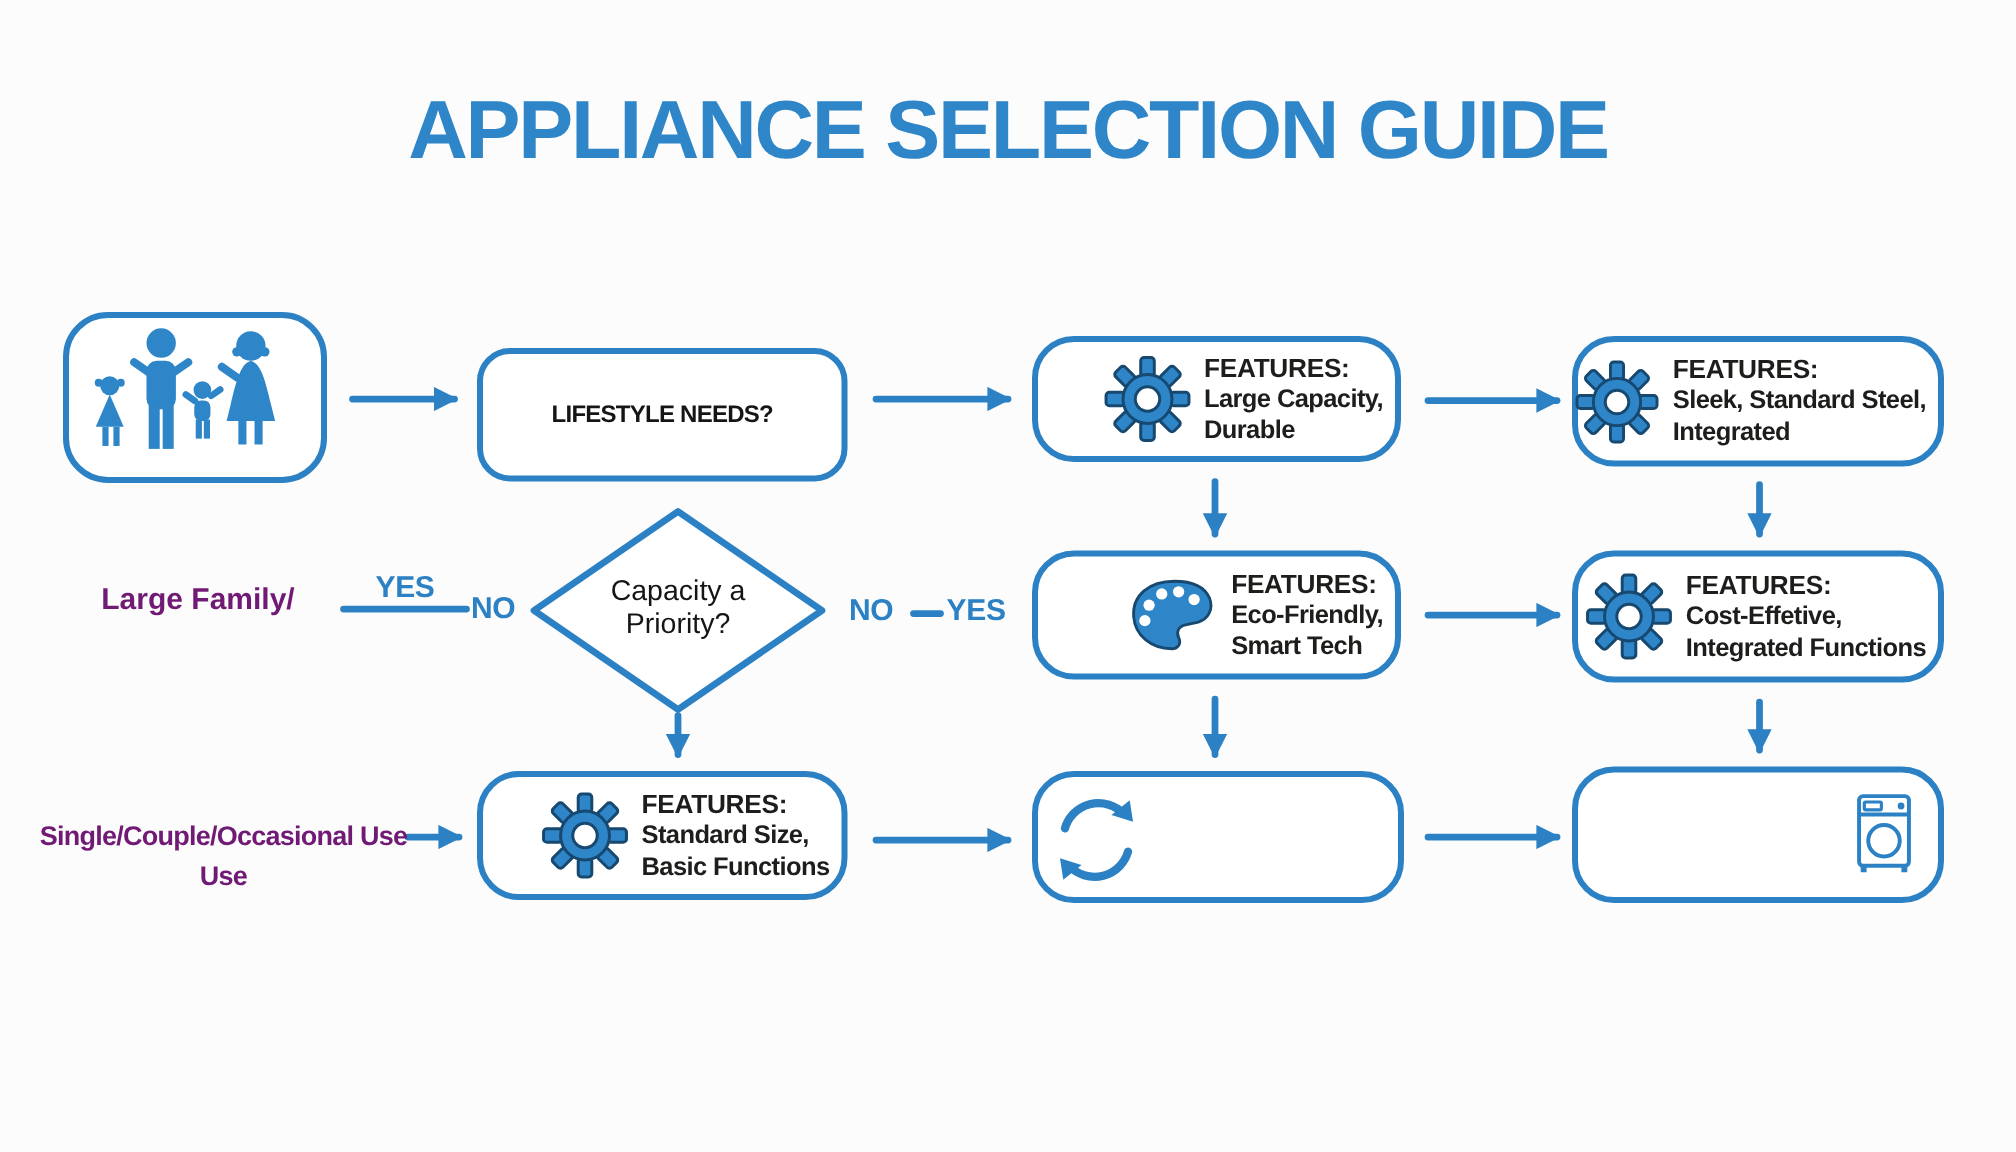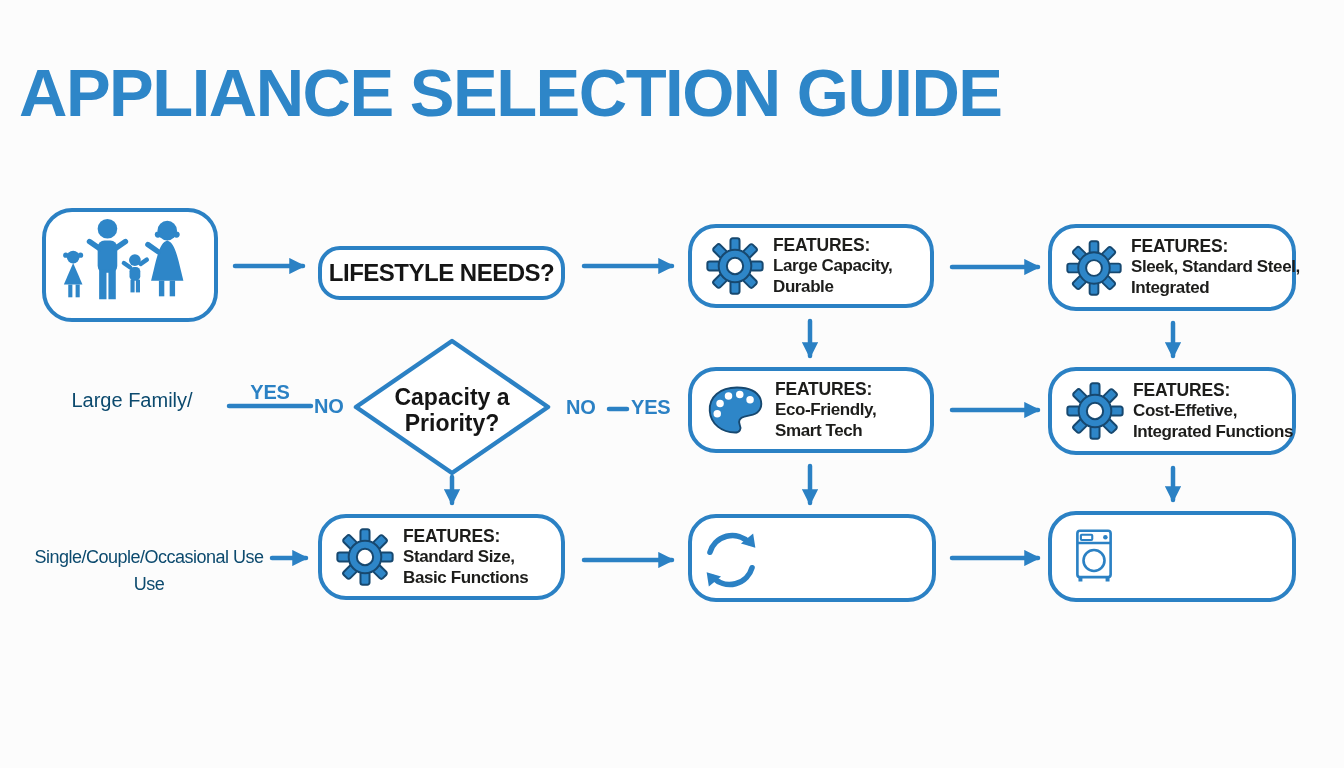--- a/index.html
+++ b/index.html
@@ -4,57 +4,57 @@
 <style>
   html,body{margin:0;padding:0;}
   body{
     width:1344px;height:768px;position:relative;overflow:hidden;
     background:#fcfcfc;
     font-family:"Liberation Sans", sans-serif;
     color:#1d1d1b;
   }
   .abs{position:absolute;}
   #title{
-    left:0;right:0;top:54px;text-align:left;
-    font-size:67px;font-weight:800;letter-spacing:-1.5px;
-    color:#2e86c8;white-space:nowrap;padding-left:19px;
+    left:0;right:0;top:54px;text-align:center;
+    font-size:55px;font-weight:800;letter-spacing:-1.5px;
+    color:#2e86c8;white-space:nowrap;
   }
   .box{
     position:absolute;background:#ffffff;box-sizing:border-box;
     border:4.5px solid #2b81c4;
   }
   .feature{
     display:flex;align-items:center;border-radius:28px;
-    padding:0 8px 0 14px;gap:9px;
+    padding:0 8px 0 14px;gap:9px;justify-content:flex-end;
   }
   .feature .icon-wrap{flex:0 0 auto;display:flex;align-items:center;}
   .feat-text{line-height:1.22;white-space:nowrap;letter-spacing:-0.4px;}
   .feat-heading{font-weight:700;font-size:17.5px;letter-spacing:-0.2px;}
   .feat-line{font-size:17px;font-weight:700;}
   .question{
     display:flex;align-items:center;justify-content:center;
     font-weight:800;color:#151515;white-space:nowrap;
   }
-  #lifestyle-box{left:318px;top:246px;width:247px;height:54px;border-radius:22px;font-size:24px;letter-spacing:-0.5px;}
+  #lifestyle-box{left:318px;top:232px;width:247px;height:89px;border-radius:22px;font-size:16px;letter-spacing:-0.5px;}
   #family-box{left:42px;top:208px;width:176px;height:114px;border-radius:30px;display:flex;align-items:center;justify-content:center;}
   #features-large-box{left:688px;top:224px;width:246px;height:84px;}
   #features-sleek-box{left:1048px;top:224px;width:248px;height:87px;}
   #features-eco-box{left:688px;top:367px;width:246px;height:86px;}
   #features-cost-box{left:1048px;top:367px;width:248px;height:88px;}
   #features-standard-box{left:318px;top:514px;width:247px;height:86px;}
   #style-box{left:688px;top:514px;width:248px;height:88px;border-radius:28px;font-size:23px;letter-spacing:-0.5px;overflow:hidden;}
   #style-box .label{position:relative;z-index:1;}
   #style-cycle{position:absolute;left:8px;top:11px;z-index:0;}
   #classic-box{left:1048px;top:511px;width:248px;height:91px;}
   #diamond-text{
     left:372px;top:384px;width:160px;text-align:center;
-    font-size:23px;font-weight:700;line-height:1.15;color:#151515;
+    font-size:19px;font-weight:400;line-height:1.15;color:#151515;
   }
   .side-label{
-    text-align:center;font-size:20px;font-weight:400;line-height:1.45;color:#0c4a6e;
+    text-align:center;font-size:20px;font-weight:700;line-height:1.45;color:#701a75;
   }
   #large-family-label{left:38px;top:386px;width:188px;}
   #single-label{left:24px;top:544px;width:250px;font-size:18px;letter-spacing:-0.5px;line-height:1.5;}
   .branch{
     position:absolute;color:#2b81c4;font-weight:800;font-size:20px;letter-spacing:-0.2px;
   }
   #yes-left{left:228px;top:381px;width:84px;text-align:center;}
   #no-left{left:314px;top:395px;}
   #no-right{left:566px;top:396px;}
   #yes-right{left:631px;top:396px;}

